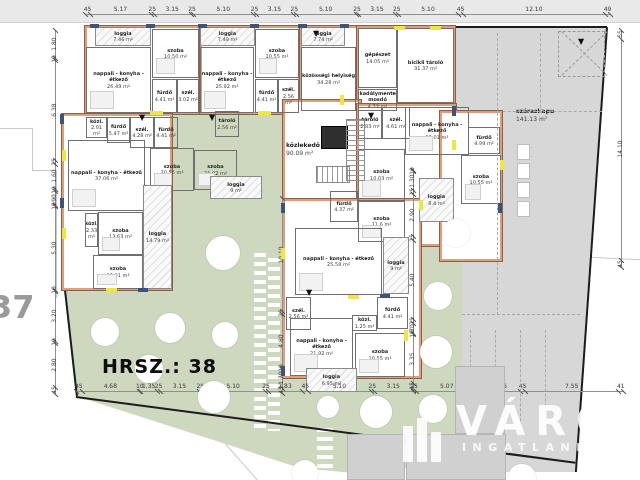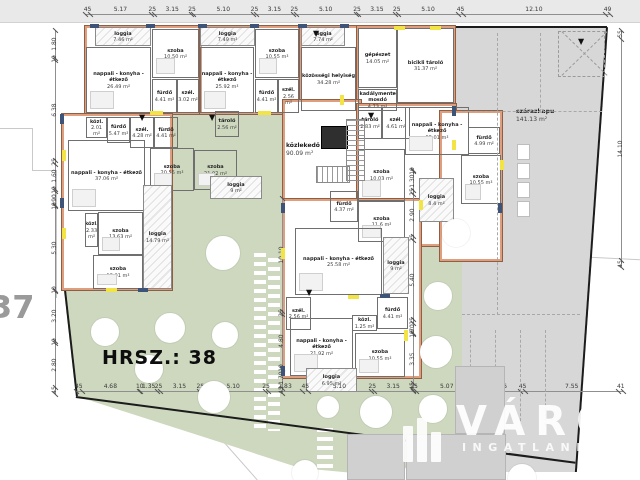--- a/index.html
+++ b/index.html
@@ -49,21 +49,21 @@
   #xbox:before,#xbox:after{content:"";position:absolute;left:-6px;top:21px;width:63px;height:0;
      border-top:1px dashed #9a9a9a;}
   #xbox:before{transform:rotate(44deg);} #xbox:after{transform:rotate(-44deg);}
   .path{background:repeating-linear-gradient(180deg,#ffffff 0 4px,rgba(255,255,255,0) 4px 9px);}
   
   .bignum{font-weight:bold;color:#cfcfcf;}
   #num36{left:196px;top:36px;font-size:30px;}
   #num34{left:416px;top:42px;font-size:30px;color:#c4c4c4;}
   #num37{left:-10px;top:288px;font-size:32px;color:#9a9a9a;}
   
-  #hrsz{left:102px;top:346px;font-size:19px;font-weight:bold;color:#0d0d0d;letter-spacing:1px;}
+  #hrsz{left:102px;top:355px;font-size:19px;font-weight:bold;color:#0d0d0d;letter-spacing:1px;}
   
   #wm1{left:456px;top:398px;font-size:40px;font-weight:bold;color:rgba(255,255,255,0.92);letter-spacing:10px;}
   #wm2{left:462px;top:441px;font-size:11px;font-weight:bold;color:rgba(255,255,255,0.85);letter-spacing:6.5px;}
   .wmbar{background:rgba(255,255,255,0.9);border-radius:1px;}
   .graybld{background:#d0d0d0;border:1px solid #b5b5b5;box-sizing:border-box;}
 </style>
 </head>
 <body>
 
 <div id="stage">

